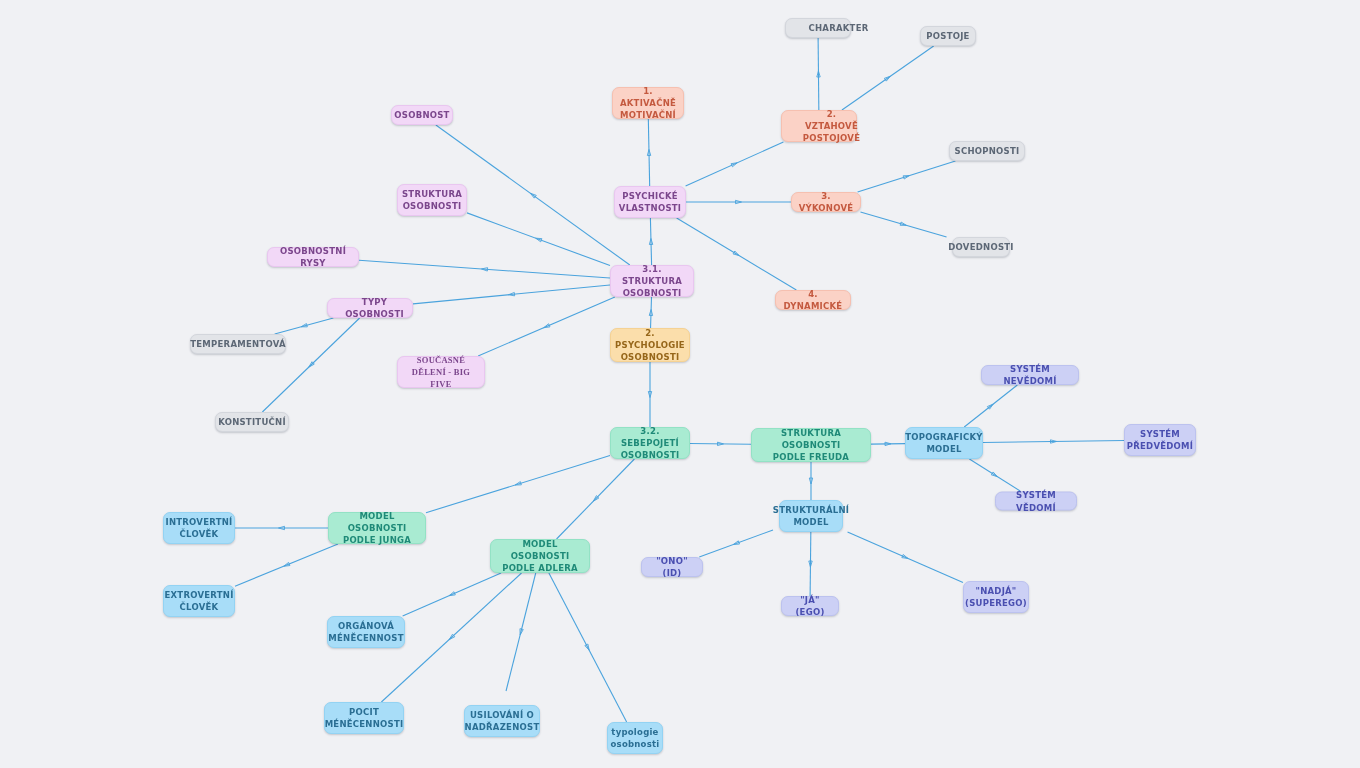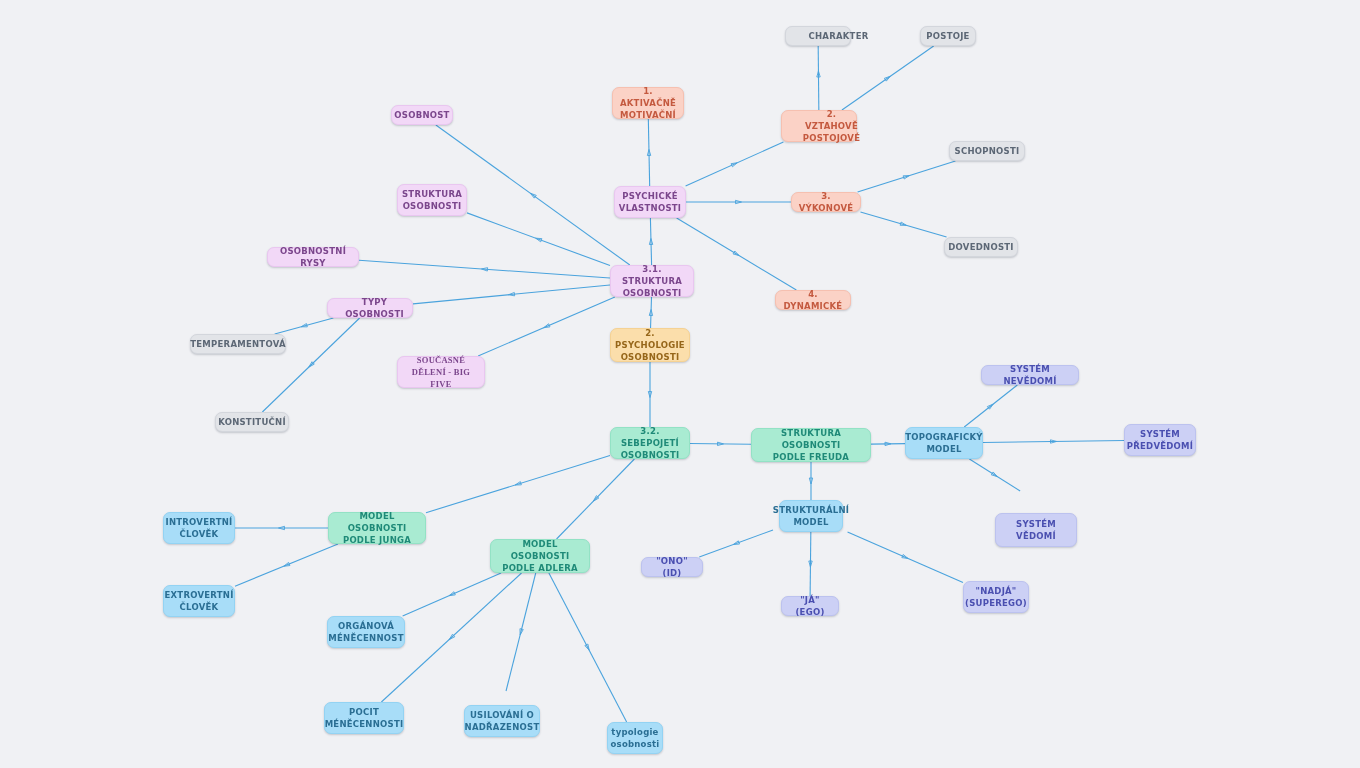--- a/index.html
+++ b/index.html
@@ -178,55 +178,55 @@
       <g>
         <line x1="535.7218543046357" y1="573" x2="506.02649006622516" y2="691" stroke="#4aa3dd" stroke-width="1.1"></line>
         <polygon points="520.1420328223171,634.9092906271082 519.9577135265157,628.6758304004609 523.2549095705718,629.5055883453226" fill="none" stroke="#4aa3dd" stroke-width="0.9"></polygon>
       </g>
       <g>
         <line x1="548.8736263736264" y1="573" x2="626.6483516483516" y2="722" stroke="#4aa3dd" stroke-width="1.1"></line>
         <polygon points="589.149186397243,650.1594939399813 584.8657450587457,645.6271512455627 587.8798381907245,644.0538608744747" fill="none" stroke="#4aa3dd" stroke-width="0.9"></polygon>
       </g>
     </svg>
   <div id="nodes">
-      <div class="node n-gray" style="left: 818px; top: 36px; width: 66px; height: 20px; padding-left: 48px;">CHARAKTER</div>
+      <div class="node n-gray" style="left: 818px; top: 28px; width: 66px; height: 20px; padding-left: 48px;">CHARAKTER</div>
       <div class="node n-gray" style="left: 948px; top: 36px; width: 56px; height: 20px;">POSTOJE</div>
       <div class="node n-salmon" style="left: 648px; top: 103px; width: 72px; height: 32px;">1. AKTIVAČNĚ
 MOTIVAČNÍ</div>
       <div class="node n-salmon" style="left: 819px; top: 126px; width: 76px; height: 32px; padding-left: 32px;">2. VZTAHOVĚ
 POSTOJOVÉ</div>
       <div class="node n-violet" style="left: 422px; top: 115px; width: 62px; height: 20px;">OSOBNOST</div>
       <div class="node n-gray" style="left: 987px; top: 151px; width: 76px; height: 20px;">SCHOPNOSTI</div>
       <div class="node n-violet" style="left: 650px; top: 202px; width: 72px; height: 32px;">PSYCHICKÉ
 VLASTNOSTI</div>
       <div class="node n-salmon" style="left: 826px; top: 202px; width: 70px; height: 20px;">3. VÝKONOVÉ</div>
       <div class="node n-violet" style="left: 432px; top: 200px; width: 70px; height: 32px;">STRUKTURA
 OSOBNOSTI</div>
-      <div class="node n-gray" style="left: 981px; top: 247px; width: 74px; height: 20px;">DOVEDNOSTI</div>
+      <div class="node n-gray" style="left: 981px; top: 247px; width: 58px; height: 20px;">DOVEDNOSTI</div>
       <div class="node n-violet" style="left: 313px; top: 257px; width: 92px; height: 20px;">OSOBNOSTNÍ RYSY</div>
       <div class="node n-violet" style="left: 652px; top: 281px; width: 84px; height: 32px;">3.1. STRUKTURA
 OSOBNOSTI</div>
       <div class="node n-salmon" style="left: 813px; top: 300px; width: 76px; height: 20px;">4. DYNAMICKÉ</div>
       <div class="node n-violet" style="left: 370px; top: 308px; width: 86px; height: 20px; padding-left: 16px;">TYPY OSOBNOSTI</div>
       <div class="node n-gray" style="left: 238px; top: 344px; width: 96px; height: 20px;">TEMPERAMENTOVÁ</div>
       <div class="node n-orange" style="left: 650px; top: 345px; width: 80px; height: 34px;">2. PSYCHOLOGIE
 OSOBNOSTI</div>
       <div class="node n-violet" style="left: 441px; top: 372px; width: 88px; height: 32px; font-family: Liberation Serif, serif;">SOUČASNÉ
 DĚLENÍ - BIG FIVE</div>
       <div class="node n-peri" style="left: 1030px; top: 375px; width: 98px; height: 20px;">SYSTÉM NEVĚDOMÍ</div>
       <div class="node n-gray" style="left: 252px; top: 422px; width: 74px; height: 20px;">KONSTITUČNÍ</div>
       <div class="node n-blue" style="left: 944px; top: 443px; width: 78px; height: 32px;">TOPOGRAFICKÝ
 MODEL</div>
       <div class="node n-peri" style="left: 1160px; top: 440px; width: 72px; height: 32px;">SYSTÉM
 PŘEDVĚDOMÍ</div>
       <div class="node n-green" style="left: 650px; top: 443px; width: 80px; height: 32px;">3.2. SEBEPOJETÍ
 OSOBNOSTI</div>
       <div class="node n-green" style="left: 811px; top: 445px; width: 120px; height: 34px;">STRUKTURA OSOBNOSTI
 PODLE FREUDA</div>
-      <div class="node n-peri" style="left: 1036px; top: 530px; width: 82px; height: 34px;">SYSTÉM VĚDOMÍ</div>
+      <div class="node n-peri" style="left: 1036px; top: 501px; width: 82px; height: 19px;">SYSTÉM VĚDOMÍ</div>
       <div class="node n-blue" style="left: 811px; top: 516px; width: 64px; height: 32px;">STRUKTURÁLNÍ
 MODEL</div>
       <div class="node n-green" style="left: 377px; top: 528px; width: 98px; height: 32px;">MODEL OSOBNOSTI
 PODLE JUNGA</div>
       <div class="node n-blue" style="left: 199px; top: 528px; width: 72px; height: 32px;">INTROVERTNÍ
 ČLOVĚK</div>
       <div class="node n-green" style="left: 540px; top: 556px; width: 100px; height: 34px;">MODEL OSOBNOSTI
 PODLE ADLERA</div>
       <div class="node n-peri" style="left: 672px; top: 567px; width: 62px; height: 20px;">"ONO" (ID)</div>
       <div class="node n-blue" style="left: 199px; top: 601px; width: 72px; height: 32px;">EXTROVERTNÍ

